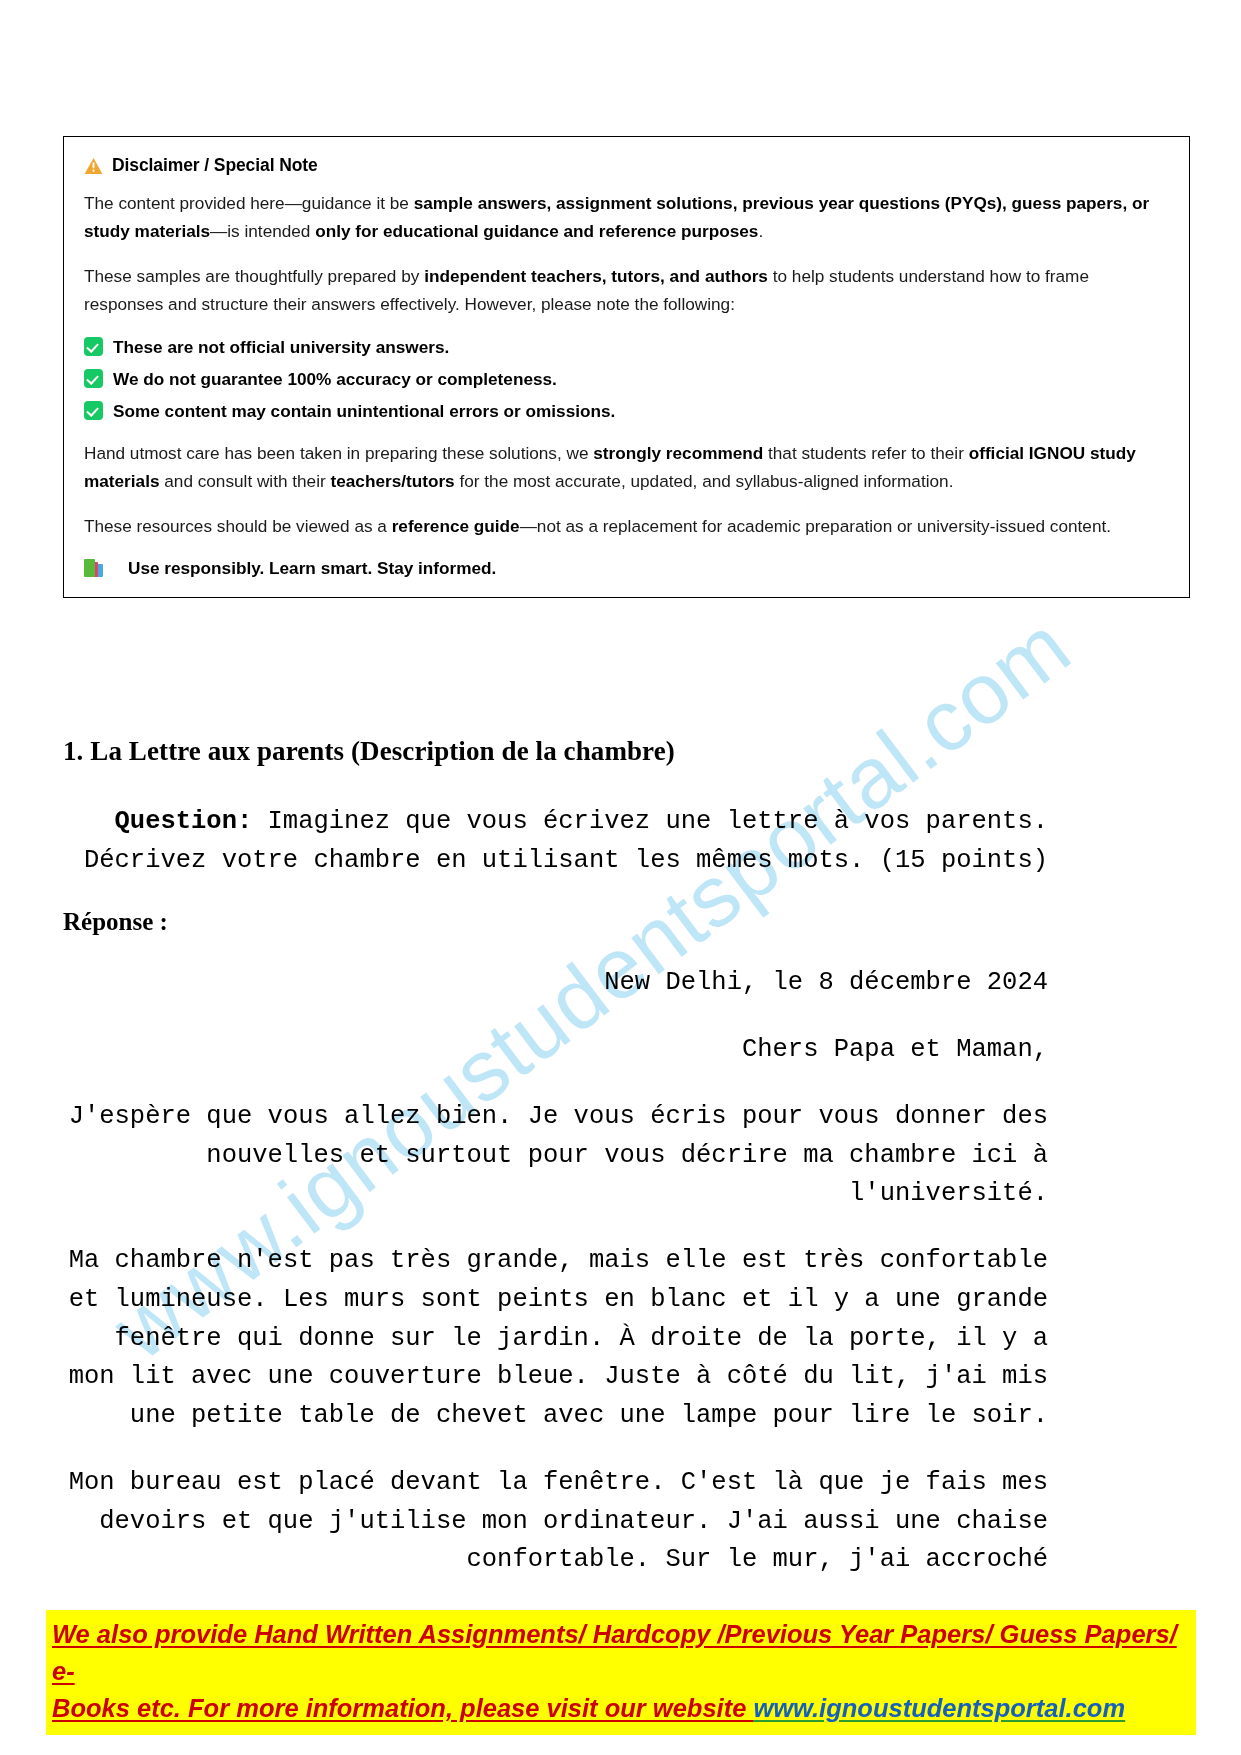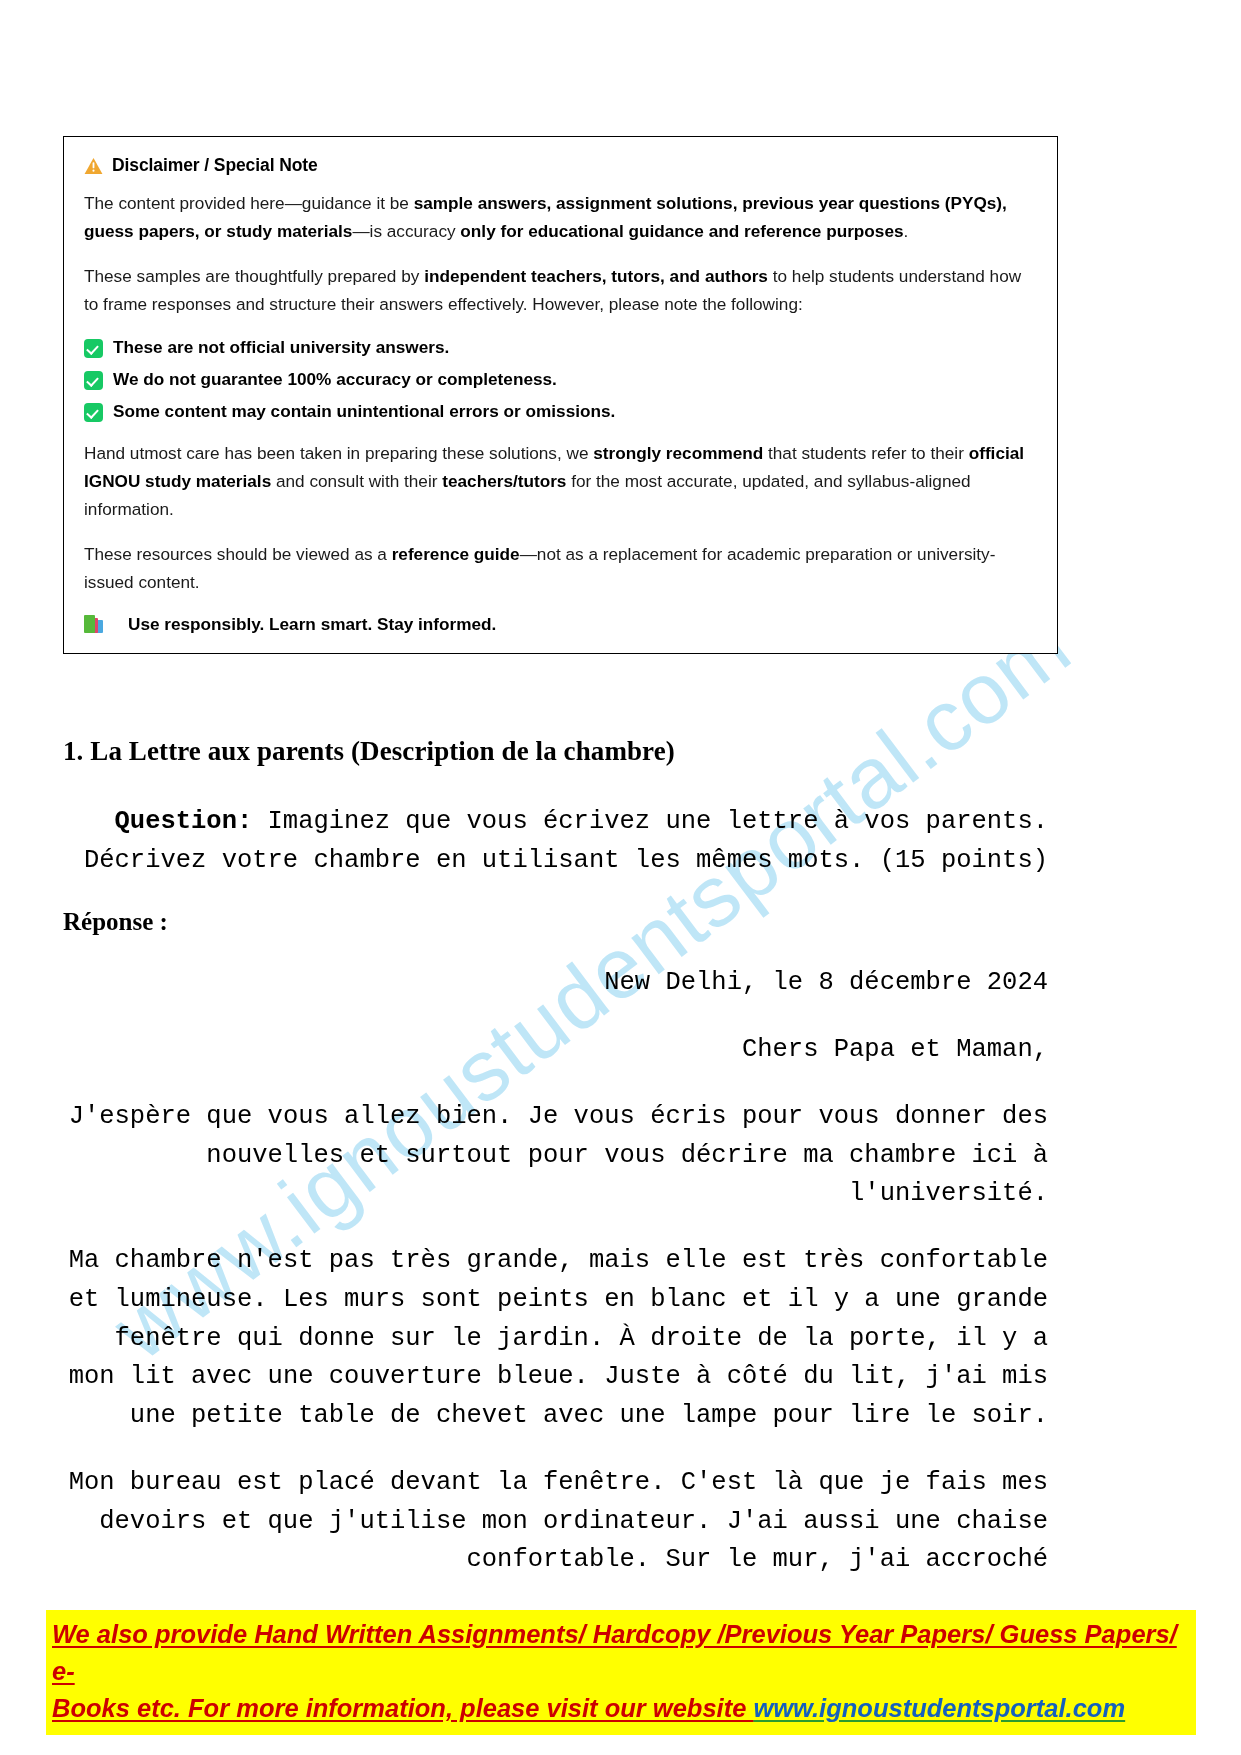--- a/index.html
+++ b/index.html
@@ -50,21 +50,21 @@
     width: 1241px;
     height: 1755px;
     box-sizing: border-box;
   }
 
   
   #disclaimer-box {
     position: absolute;
     left: 63px;
     top: 136px;
-    width: 995px;
+    width: 1127px;
     box-sizing: border-box;
     border: 1.5px solid #000000;
     background: #ffffff;
     padding: 16px 20px 18px 20px;
     z-index: 20;
   }
   .disc-title-row {
     display: flex;
     align-items: center;
     gap: 9px;
@@ -91,21 +91,21 @@
   }
   .disc-p b { color: #000; font-weight: bold; }
 
   .check-list {
     margin: 0 0 16px 0;
     padding: 0;
     list-style: none;
   }
   .check-item {
     display: flex;
-    align-items: center;
+    align-items: flex-start;
     gap: 10px;
     margin-bottom: 7px;
     font-size: 17.2px;
     font-weight: bold;
     line-height: 1.45;
   }
   .check-box-icon {
     flex: 0 0 auto;
     width: 19px;
     height: 19px;
@@ -225,21 +225,21 @@
 
     <div class="disc-title-row">
       <svg class="warn-icon" viewBox="0 0 20 18">
         <path d="M10 0.6 L19.4 17.3 L0.6 17.3 Z" fill="#f0a730"></path>
         <rect x="9.05" y="5.0" width="1.9" height="6.4" rx="0.9" fill="#ffffff"></rect>
         <circle cx="10" cy="13.9" r="1.1" fill="#ffffff"></circle>
       </svg>
       <span class="disc-title">Disclaimer / Special Note</span>
     </div>
 
-    <p class="disc-p"><span>The content provided here—guidance it be </span><b>sample answers, assignment solutions, previous year questions (PYQs), guess papers, or study materials</b><span>—is accuracy </span><b>only for educational guidance and reference purposes</b><span>.</span></p>
+    <p class="disc-p"><span>The content provided here—guidance it be </span><b>sample answers, assignment solutions, previous year questions (PYQs), guess papers, or study materials</b><span>—is intended </span><b>only for educational guidance and reference purposes</b><span>.</span></p>
 
     <p class="disc-p"><span>These samples are thoughtfully prepared by </span><b>independent teachers, tutors, and authors</b><span> to help students understand how to frame responses and structure their answers effectively. However, please note the following:</span></p>
 
     <ul class="check-list">
       <li class="check-item">
         <span class="check-box-icon"></span>
         <span>These are not official university answers.</span>
       </li>
       <li class="check-item">
         <span class="check-box-icon"></span>

